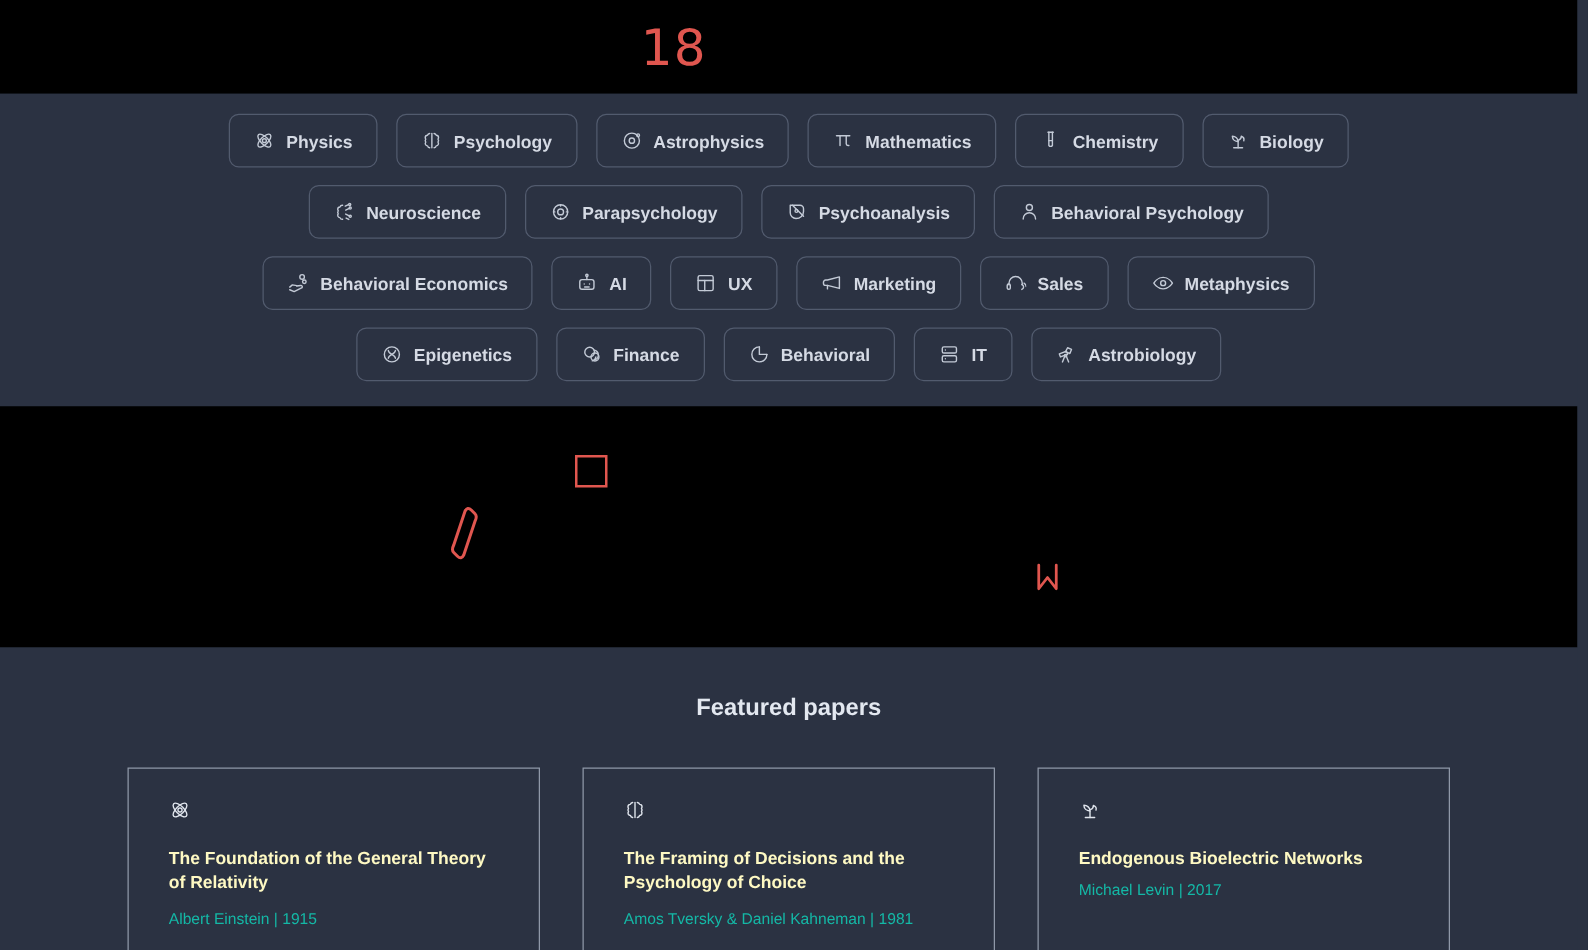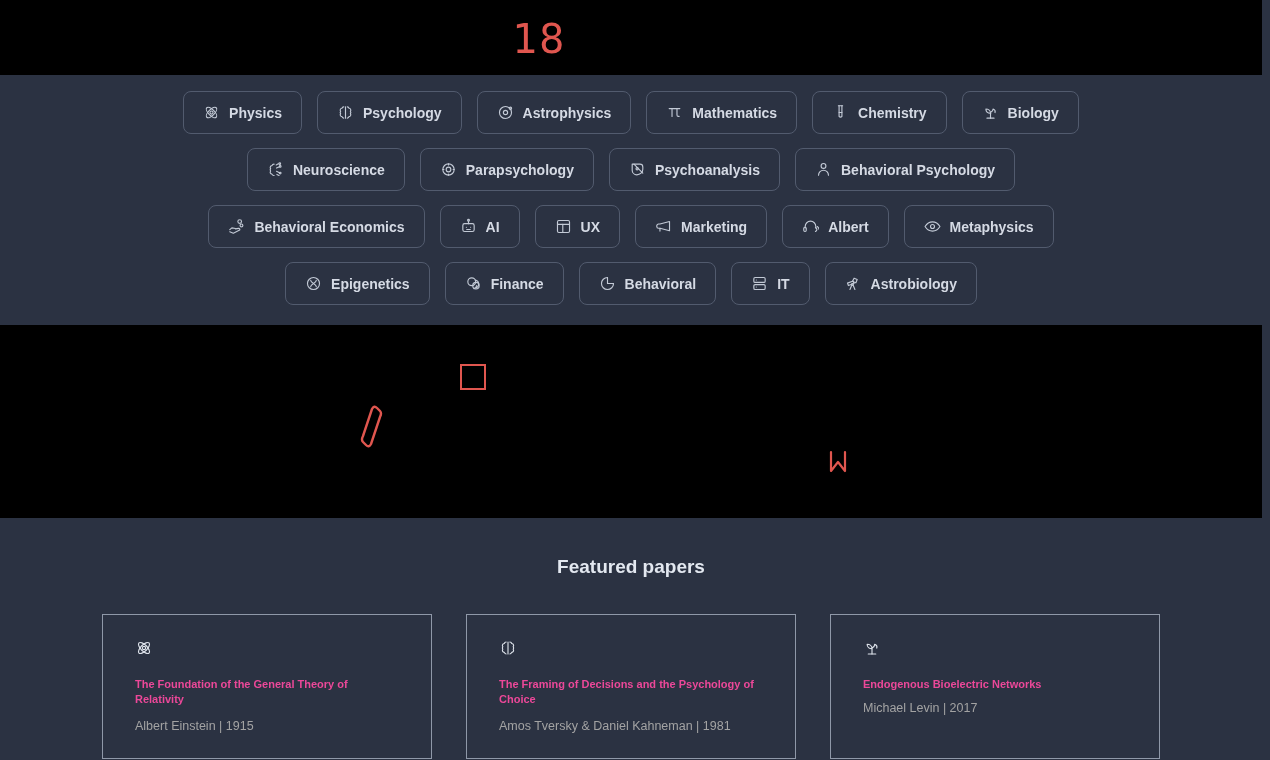--- a/index.html
+++ b/index.html
@@ -81,28 +81,28 @@
   .card {
     width:330px; min-height:145px;
     border:1px solid #8f98a8;
     background:#2b3242;
     padding:24px 32px 20px 32px;
     cursor:pointer;
   }
   .card .card-ico { height:20px; margin-bottom:18px; }
   .card .card-ico svg { width:18px; height:18px; stroke:#dfe4ec; fill:none; stroke-width:1.5; stroke-linecap:round; stroke-linejoin:round; }
   .card .card-title {
-    color:#ec4899;
-    font-size:11px;
+    color:#fef9c3;
+    font-size:14px;
     font-weight:700;
     line-height:1.38;
     margin-bottom:12px;
   }
   .card .card-meta {
-    color:#a3a3a3;
+    color:#14b8a6;
     font-size:12.5px;
     font-weight:400;
   }
   .card.c2 { padding-top:24px; }
   .card.c3 .card-title { margin-bottom:9px; }
 
   
   .right-rail {
     position:absolute; left:1262px; top:0; width:8px; height:760px;
     background:#2b3242;
@@ -272,21 +272,21 @@
       </div>
       <div class="chip">
         <span class="ico">
             <svg viewBox="0 0 24 24">
               <path d="M4.5 14v-2a7.5 7.5 0 0 1 15 0v2"></path>
               <rect x="2.5" y="13" width="3.5" height="6" rx="1.6"></rect>
               <path d="M19 13.5c1.2.6 2 1.6 2 2.8s-.8 2.2-2 2.8"></path>
               <path d="M21.5 12c1.4.8 2.4 2.2 2.4 3.9"></path>
             </svg>
           </span>
-        <span>Albert</span>
+        <span>Sales</span>
       </div>
       <div class="chip">
         <span class="ico">
             <svg viewBox="0 0 24 24">
               <path d="M1.5 12S5.5 5.5 12 5.5 22.5 12 22.5 12 18.5 18.5 12 18.5 1.5 12 1.5 12z"></path>
               <circle cx="12" cy="12" r="2.8"></circle>
             </svg>
           </span>
         <span>Metaphysics</span>
       </div>

